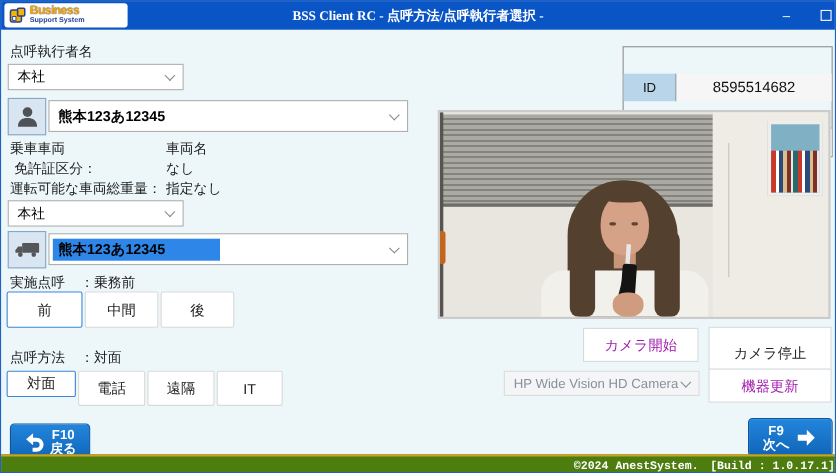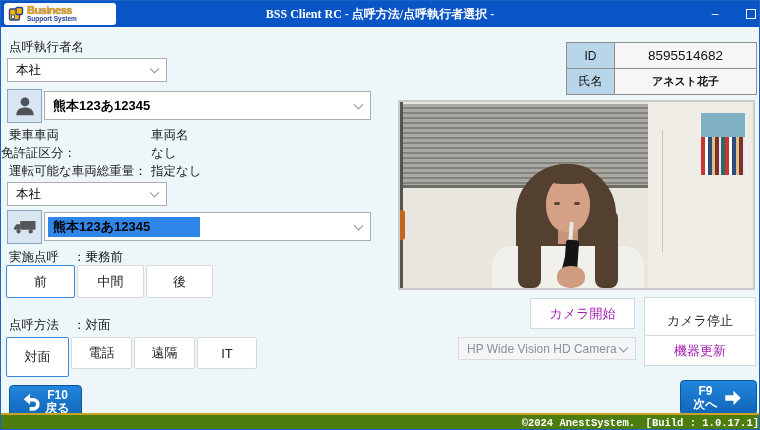--- a/index.html
+++ b/index.html
@@ -19,21 +19,21 @@
   .lbl{position:absolute;font-size:12.5px;color:#1b1b1b;white-space:nowrap;}
   .sel{position:absolute;background:#fff;border:1px solid #aeaeae;box-sizing:border-box;display:flex;align-items:center;padding:0 8px;font-size:12.5px;color:#000;}
   .chev{position:absolute;right:8px;top:50%;width:6px;height:6px;border-right:1.5px solid #8a8a8a;border-bottom:1.5px solid #8a8a8a;transform:translateY(-70%) rotate(45deg);}
   .icon-box{position:absolute;width:35px;height:34px;background:#d9e6f2;border:1px solid #87a6c4;box-sizing:border-box;display:flex;align-items:center;justify-content:center;}
   .bold{font-weight:bold;font-size:13px;}
   .hl{background:#2e86e8;color:#000;font-weight:bold;display:inline-block;width:142px;padding:1px 5px;margin-left:-5px;}
   .segbtn{position:absolute;background:#fff;border:1px solid #d9d9d9;border-radius:2px;box-sizing:border-box;display:flex;align-items:center;justify-content:center;font-size:13px;color:#222;}
   .segbtn.selected{border:1px solid #3a87d8;}
   
   .info-table{position:absolute;left:565px;top:41px;border:1px solid #8f8f8f;}
-  .info-row{display:flex;}
+  .info-row{display:flex;margin-top:24px;}
   .info-row + .info-row{border-top:1px solid #8f8f8f;}
   .cell-k{width:47px;height:25px;background:#b9d5ea;display:flex;align-items:center;justify-content:center;font-size:12px;color:#111;border-right:1px solid #8f8f8f;}
   .cell-v{width:141px;height:25px;background:#f6f6f6;display:flex;align-items:center;justify-content:center;color:#111;}
   .v-id{font-size:13.5px;}
   .v-name{font-size:11px;font-weight:bold;}
   
   .preview{position:absolute;left:397px;top:99px;width:357px;height:190px;border:2px solid #cbcbcb;box-sizing:border-box;background:#e9e6e0;overflow:hidden;}
   .scene{position:relative;width:100%;height:100%;}
   .abs{position:absolute;}
   .blinds{left:2px;top:2px;width:246px;height:82px;background:repeating-linear-gradient(180deg,#aaa9a4 0 3px,#84837e 3px 5px);}
@@ -103,21 +103,21 @@
       <path d="M2.5 22 C2.5 16 6.5 13.5 12 13.5 C17.5 13.5 21.5 16 21.5 22 Z" fill="#4f5357"></path>
     </svg>
   </div>
   <div class="sel" style="left:43px;top:90px;width:327px;height:29px;">
     <span class="bold">熊本123あ12345</span>
     <span class="chev"></span>
   </div>
 
   <div class="lbl" style="left:8px;top:126px;">乗車車両</div>
   <div class="lbl" style="left:150px;top:126px;">車両名</div>
-  <div class="lbl" style="left:0;top:144px;text-align:right;">免許証区分：</div>
+  <div class="lbl" style="left:12px;top:144px;text-align:right;">免許証区分：</div>
   <div class="lbl" style="left:150px;top:144px;">なし</div>
   <div class="lbl" style="left:8px;top:162px;">運転可能な車両総重量：</div>
   <div class="lbl" style="left:150px;top:162px;">指定なし</div>
 
   <div class="sel" style="left:6px;top:181px;width:160px;height:24px;">
     <span>本社</span>
     <span class="chev"></span>
   </div>
 
   <div class="icon-box" style="left:6px;top:209px;">
@@ -136,21 +136,21 @@
   <div class="lbl" style="left:8px;top:248px;">
     <span style="display:inline-block;width:64px;">実施点呼</span><span>：乗務前</span>
   </div>
   <div class="segbtn selected" style="left:5px;top:264px;width:69px;height:33px;">前</div>
   <div class="segbtn" style="left:76px;top:264px;width:67px;height:33px;">中間</div>
   <div class="segbtn" style="left:145px;top:264px;width:67px;height:33px;">後</div>
 
   <div class="lbl" style="left:8px;top:316px;">
     <span style="display:inline-block;width:64px;">点呼方法</span><span>：対面</span>
   </div>
-  <div class="segbtn selected" style="left:5px;top:336px;width:63px;height:40px;">対面</div>
+  <div class="segbtn selected" style="left:5px;top:336px;width:63px;height:24px;">対面</div>
   <div class="segbtn" style="left:70px;top:336px;width:61px;height:32px;">電話</div>
   <div class="segbtn" style="left:133px;top:336px;width:61px;height:32px;">遠隔</div>
   <div class="segbtn" style="left:196px;top:336px;width:60px;height:32px;">IT</div>
 
   <div class="info-table">
     <div class="info-row">
       <div class="cell-k">ID</div>
       <div class="cell-v v-id">8595514682</div>
     </div>
     <div class="info-row">

